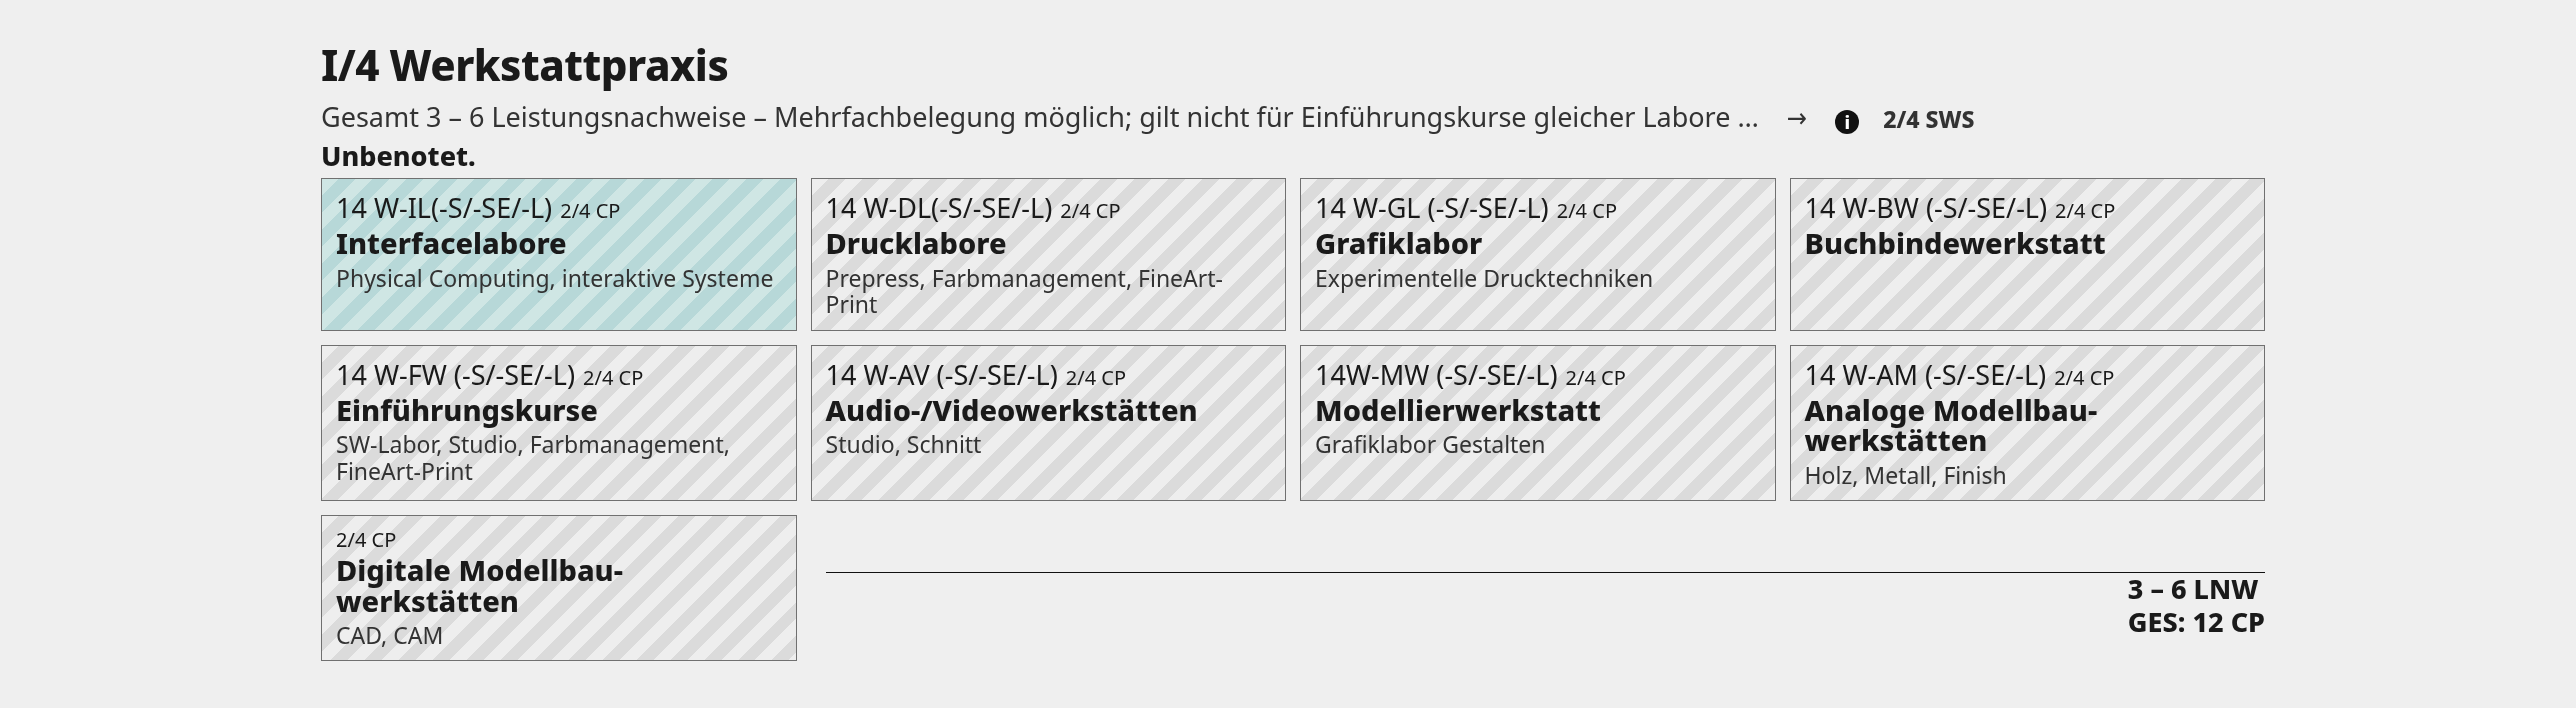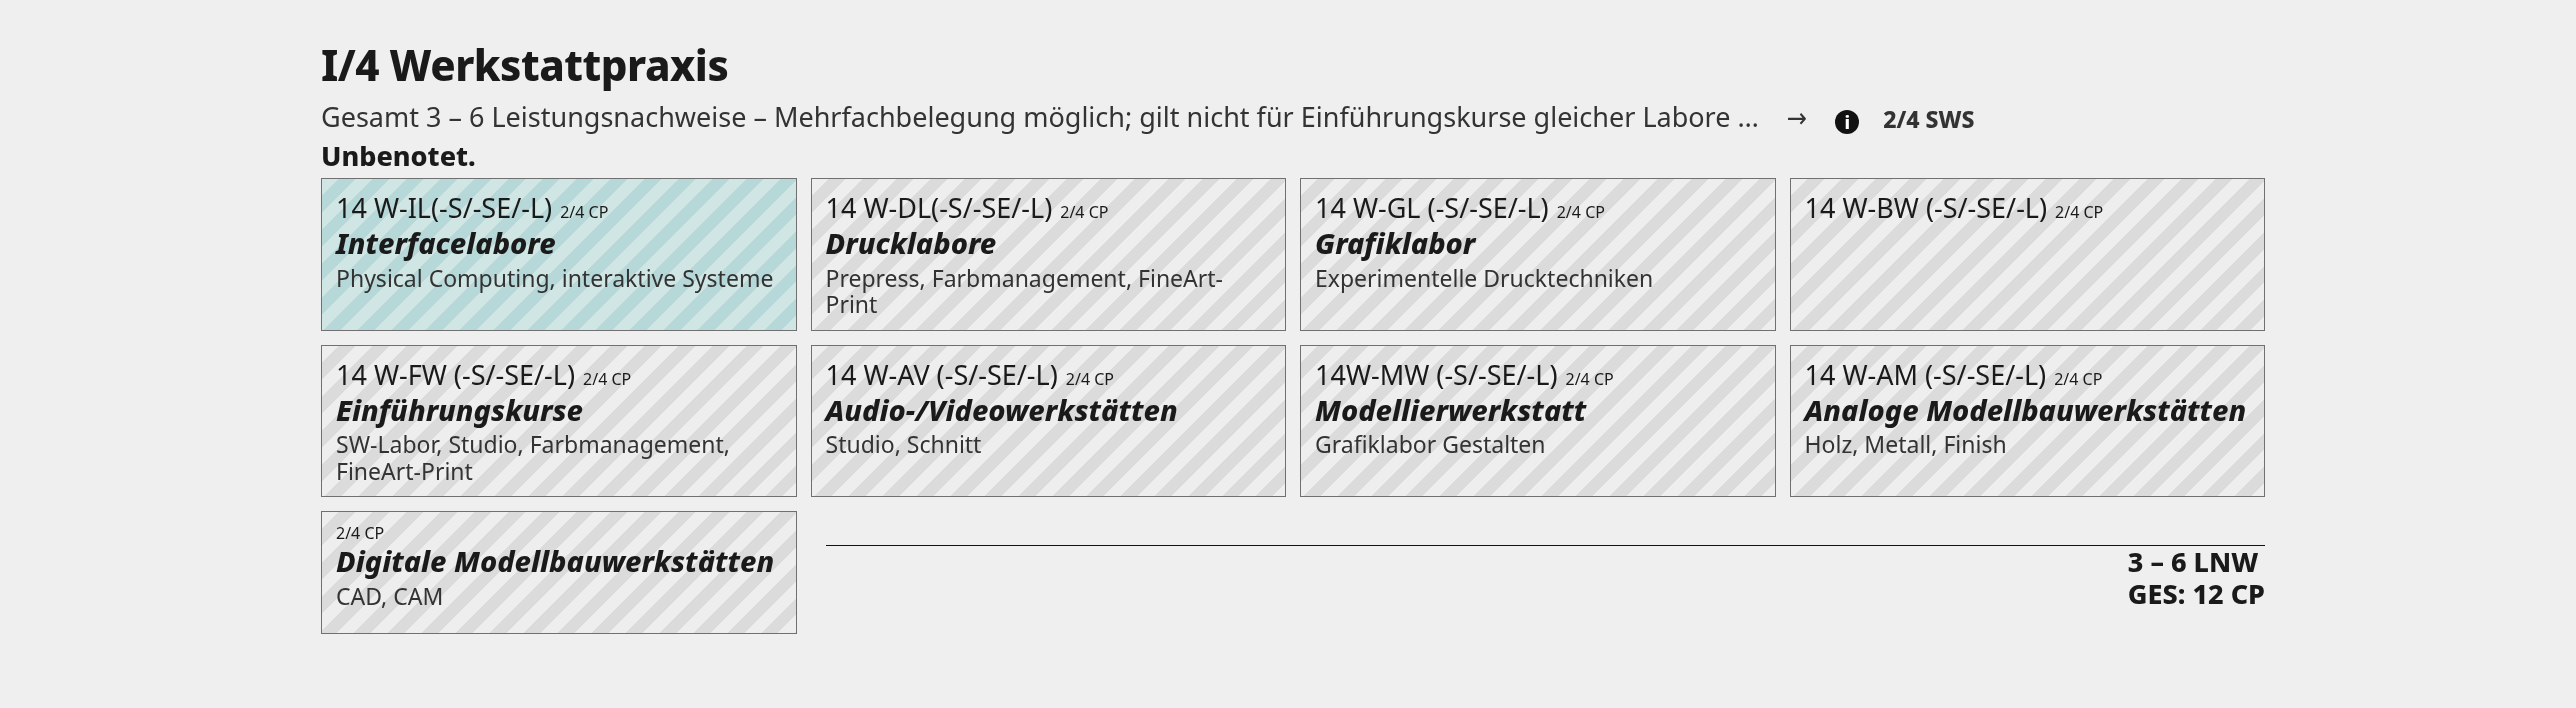--- a/index.html
+++ b/index.html
@@ -87,30 +87,29 @@
     display: flex;
     align-items: baseline;
     gap: 8px;
   }
   .card .code {
     font-size: 27px;
     font-weight: 400;
     white-space: nowrap;
   }
   .card .cp {
-    font-size: 16px;
+    font-size: 20px;
     font-weight: 400;
     white-space: nowrap;
   }
   .card .name {
     font-size: 29px;
     font-weight: 800;
     line-height: 1.05;
     margin-top: 2px;
-    font-style: italic;
   }
   .card .desc {
     font-size: 23px;
     font-weight: 400;
     color: var(--muted);
     margin-top: 6px;
     line-height: 1.15;
   }
   .footer {
     border-top: 1.5px solid #111;
@@ -170,20 +169,21 @@
           <span class="cp">2/4 CP</span>
         </div>
         <div class="name">Grafiklabor</div>
         <div class="desc">Experimentelle Drucktechniken</div>
       </div>
       <div class="card">
         <div class="top">
           <span class="code">14 W-BW (-S/-SE/-L)</span>
           <span class="cp">2/4 CP</span>
         </div>
+        <div class="name">Buchbindewerkstatt</div>
       </div>
       <div class="card">
         <div class="top">
           <span class="code">14 W-FW (-S/-SE/-L)</span>
           <span class="cp">2/4 CP</span>
         </div>
         <div class="name">Einführungskurse</div>
         <div class="desc">SW-Labor, Studio, Farb­management, FineArt-Print</div>
       </div>
       <div class="card">

